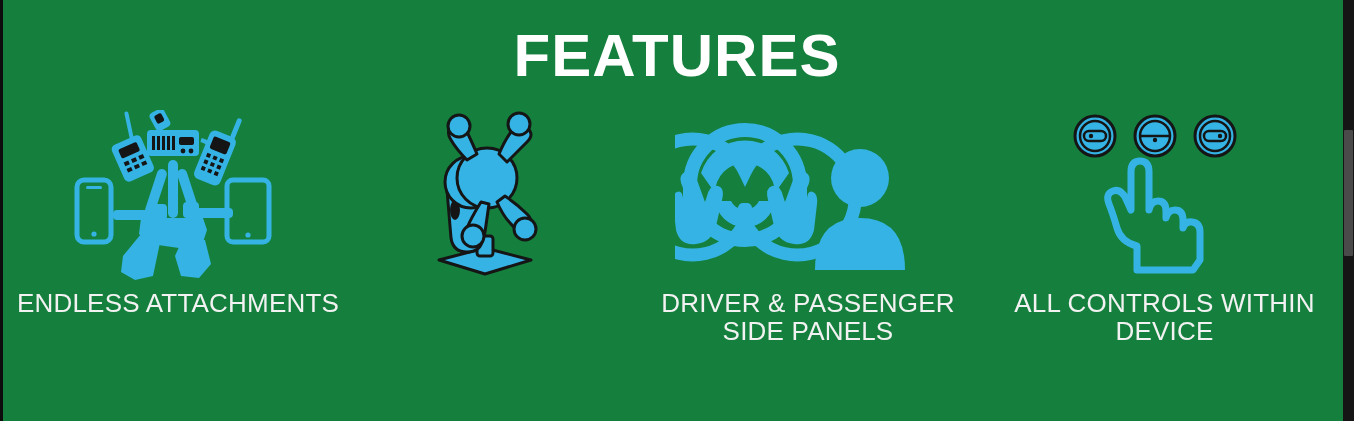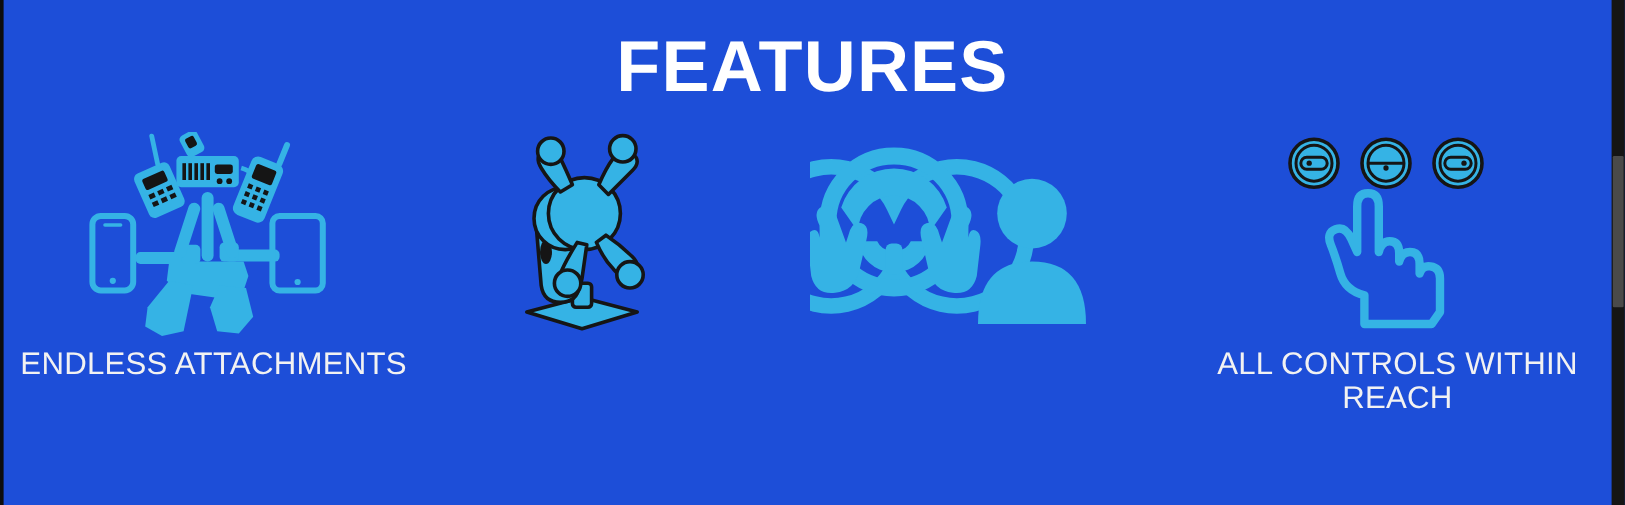--- a/index.html
+++ b/index.html
@@ -10,21 +10,21 @@
   body {
     width: 1354px;
     height: 421px;
     overflow: hidden;
     font-family: "Liberation Sans", sans-serif;
   }
   .page {
     position: relative;
     width: 1354px;
     height: 421px;
-    background: #1d4ed8;
+    background: #15803d;
     box-sizing: border-box;
   }
   .edge-left {
     position: absolute;
     left: 0; top: 0;
     width: 3px; height: 421px;
     background: #0d0d0d;
   }
   .scroll-track {
     position: absolute;
@@ -253,20 +253,22 @@
           <g fill="#35b3e5">
             <path d="M132 78 q6 -12 -2 -16 q-8 -4 -12 8 l-8 22 l-2 -6 q-3 -12 -11 -10 q-7 2 -4 14 l6 26 q4 16 20 18 q16 2 20 -14 l3 -26 q1 -10 -4 -12 q-5 -2 -6 6 z"></path>
           </g>
 
           <g fill="#35b3e5">
             <circle cx="185" cy="68" r="29"></circle>
             <path d="M140 160 q0 -52 45 -52 q45 0 45 52 Z"></path>
           </g>
         </svg>
       </div>
+      <div class="caption">DRIVER &amp; PASSENGER
+SIDE PANELS</div>
     </div>
 
     <div class="feature f4">
       <div class="icon-box">
         <svg width="180" height="175" viewBox="0 0 180 175" aria-hidden="true">
 
           <g transform="translate(28,26)">
             <circle cx="0" cy="0" r="20" fill="#35b3e5" stroke="#151515" stroke-width="3"></circle>
             <circle cx="0" cy="0" r="15" fill="none" stroke="#151515" stroke-width="2.5"></circle>
             <rect x="-11" y="-5" width="22" height="10" rx="5" fill="none" stroke="#151515" stroke-width="2.5"></rect>
@@ -307,21 +309,21 @@
                      l0 8
                      q2 -7 9 -6
                      q8 1 8 10
                      l0 28
                      L126 160
                      Z"></path>
           </g>
         </svg>
       </div>
       <div class="caption">ALL CONTROLS WITHIN
-REACH</div>
+DEVICE</div>
     </div>
 
   </div>
 
   <div class="scroll-track">
     <div class="scroll-thumb"></div>
   </div>
 
 </div>
 

